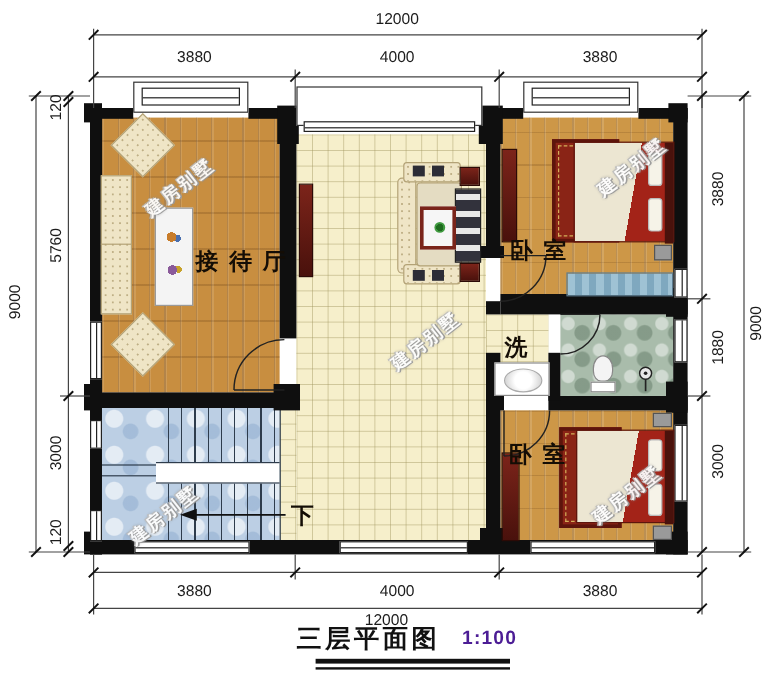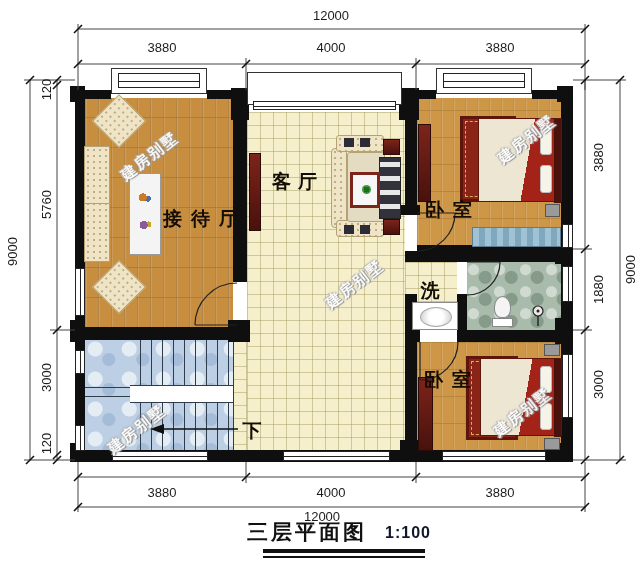--- a/index.html
+++ b/index.html
@@ -33,21 +33,21 @@
   .win-v::after{content:"";position:absolute;top:0;bottom:0;left:50%;border-left:1px solid #222;}
   .bay{position:absolute;background:#ffffff;border:1px solid #333;box-sizing:border-box;}
   .room-label{position:absolute;color:#140d05;font-weight:bold;text-align:center;
     font-size:19px;line-height:22px;white-space:nowrap;}
   .dim{position:absolute;color:#1c1c1c;font-size:13px;line-height:15px;text-align:center;white-space:nowrap;}
   .dim.rot{transform:rotate(-90deg);transform-origin:center center;width:60px;}
   .wm{position:absolute;width:110px;text-align:center;color:#fdfdfd;font-weight:bold;font-size:15px;
     letter-spacing:2px;transform:rotate(-38deg);opacity:.95;white-space:nowrap;
     text-shadow:1px 1px 0 #9a9a9a,-1px -1px 0 #bdbdbd,0 0 3px #8c8c8c;}
   .caption{position:absolute;color:#111;font-size:21px;font-weight:bold;letter-spacing:3px;white-space:nowrap;}
-  .caption-scale{position:absolute;color:#0f172a;font-size:16px;font-weight:bold;letter-spacing:1px;}
+  .caption-scale{position:absolute;color:#4c1d95;font-size:16px;font-weight:bold;letter-spacing:1px;}
   .furn{position:absolute;box-sizing:border-box;}
   .sofa-cream{background:#efe5c6;border:1px solid #b3a276;
     background-image:radial-gradient(rgba(150,130,80,.55) 1px, transparent 1px);background-size:6px 6px;}
   .darkred{background:linear-gradient(180deg,#7c241a,#49110c);border:1px solid #2c0a06;}
   .gray-box{background:#9a9a9a;border:1px solid #555;}
 </style>
 </head>
 <body>
 
 <div id="canvas">
@@ -233,21 +233,20 @@
       <polygon points="150,429 164,424 164,434" fill="#111"></polygon>
     </g>
     <g>
       <circle cx="538" cy="311" r="5" fill="#e8e8e8" stroke="#222" stroke-width="1.2"></circle>
       <circle cx="538" cy="311" r="1.5" fill="#222"></circle>
       <line x1="538" y1="316" x2="538" y2="326" stroke="#222" stroke-width="1.4"></line>
     </g>
   </svg>
 
   <div class="room-label" style="left:135px;top:208px;width:140px;letter-spacing:9px;">接待厅</div>
-  <div class="room-label" style="left:258px;top:171px;width:80px;letter-spacing:7px;">客厅</div>
   <div class="room-label" style="left:413px;top:199px;width:80px;letter-spacing:9px;">卧室</div>
   <div class="room-label" style="left:412px;top:369px;width:80px;letter-spacing:9px;">卧室</div>
   <div class="room-label" style="left:414px;top:280px;width:32px;">洗</div>
   <div class="room-label" style="left:240px;top:420px;width:24px;">下</div>
 
   <div class="wm" style="left:95px;top:147px;">建房别墅</div>
   <div class="wm" style="left:300px;top:275px;">建房别墅</div>
   <div class="wm" style="left:472px;top:130px;">建房别墅</div>
   <div class="wm" style="left:468px;top:403px;">建房别墅</div>
   <div class="wm" style="left:82px;top:420px;">建房别墅</div>

